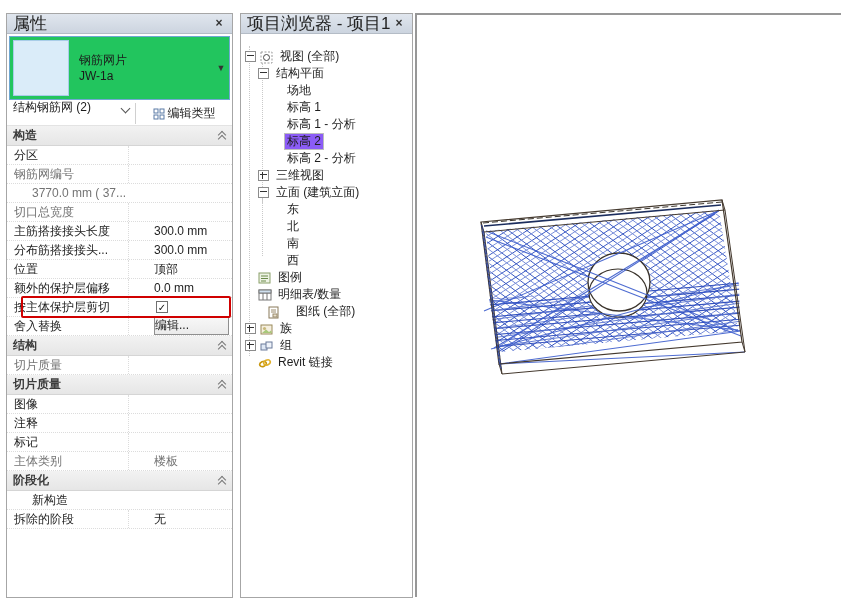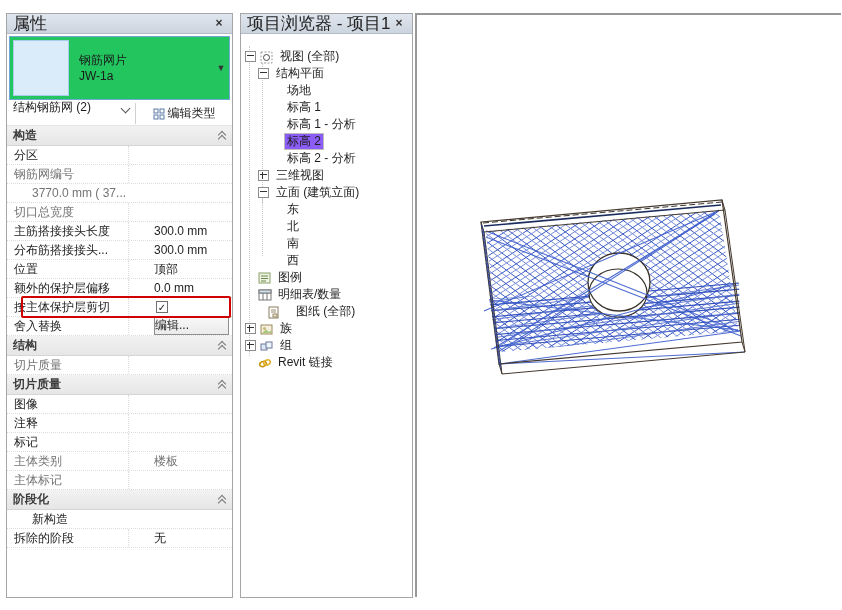--- a/index.html
+++ b/index.html
@@ -213,24 +213,20 @@
         <div class="cell-label">注释</div>
         <div class="cell-value"></div>
       </div>
       <div class="grid-row">
         <div class="cell-label">标记</div>
         <div class="cell-value"></div>
       </div>
       <div class="grid-row gray">
         <div class="cell-label">主体类别</div>
         <div class="cell-value">楼板</div>
-      </div>
-      <div class="grid-row gray">
-        <div class="cell-label">主体标记</div>
-        <div class="cell-value"></div>
       </div>
       <div class="section-row">
         <span class="sec-label">阶段化</span>
         <span class="chev-up2">
           <i></i>
           <b></b>
         </span>
       </div>
       <div class="grid-row">
         <div class="cell-value">新构造</div>

